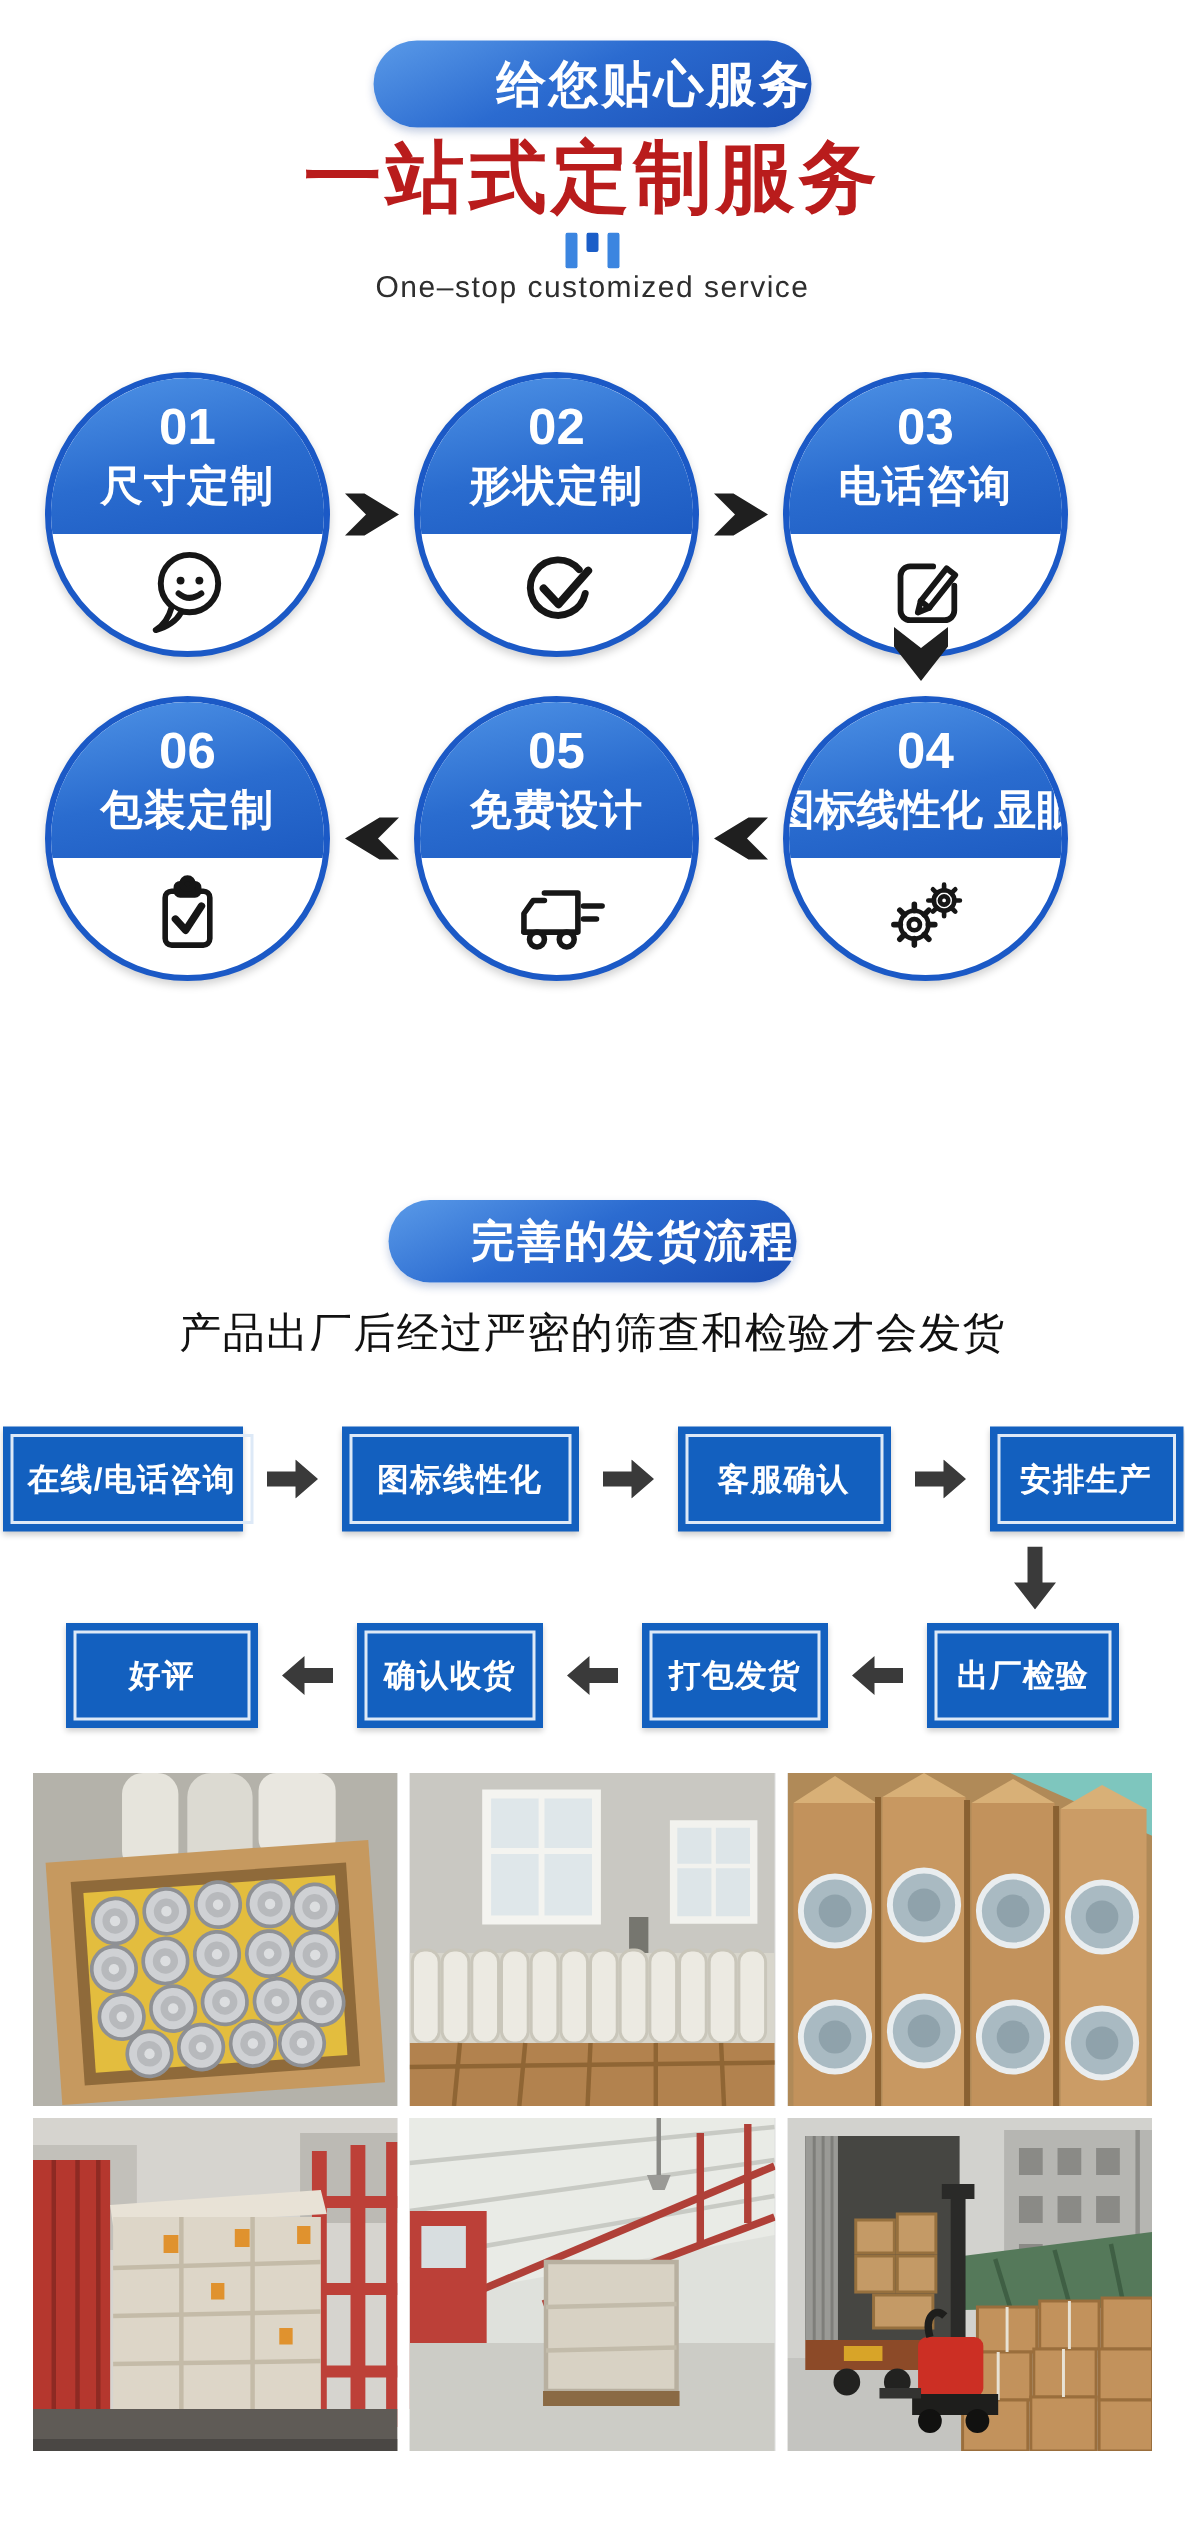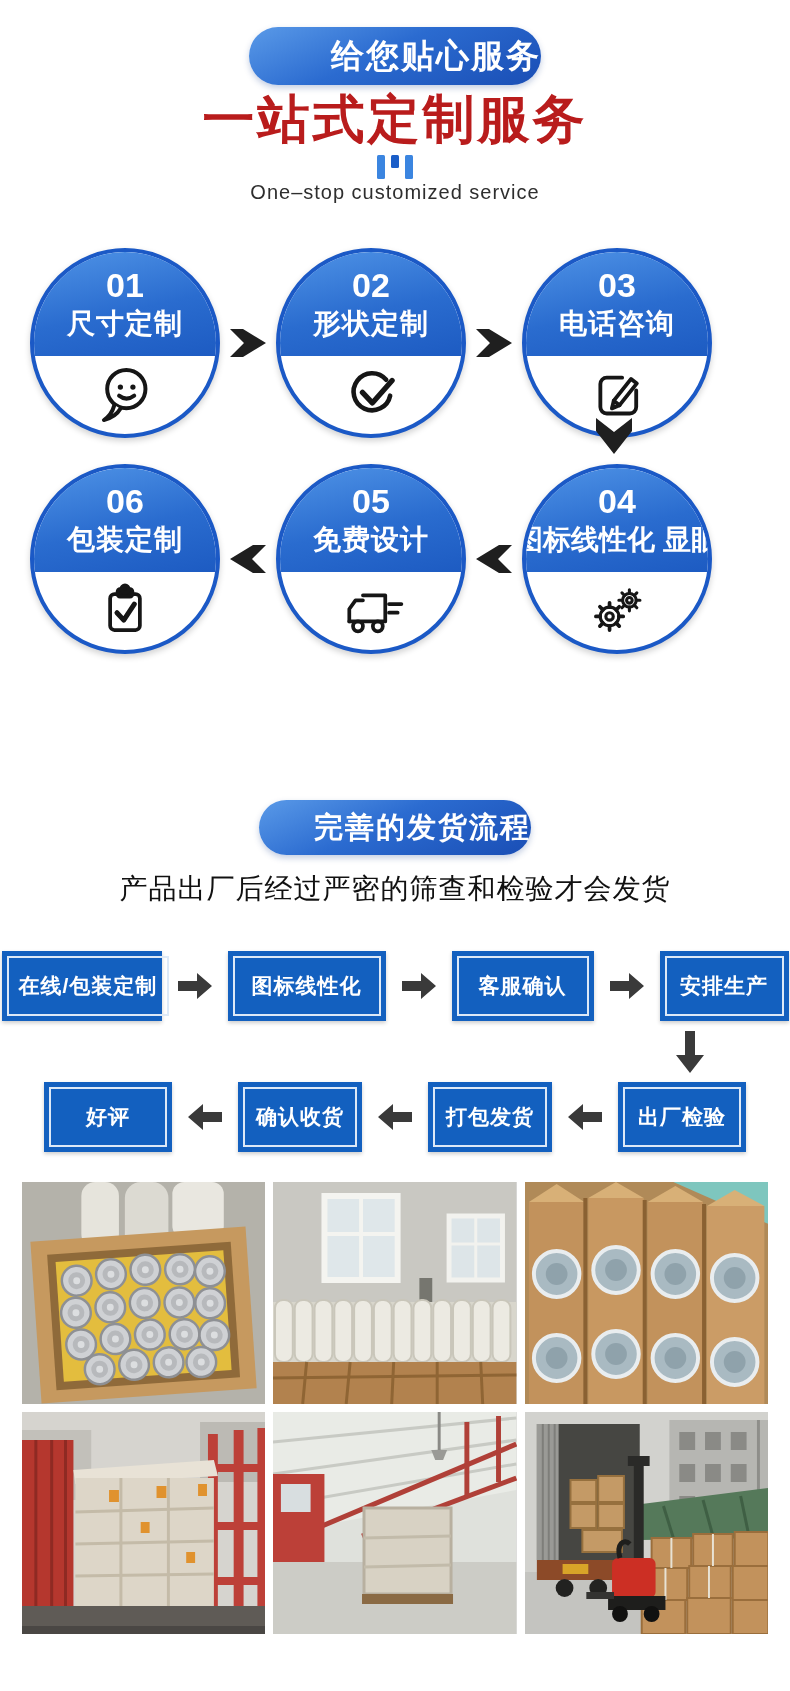--- a/index.html
+++ b/index.html
@@ -185,21 +185,21 @@
   </div>
 
   <div class="pill pill-2">
     <span>完善的发货流程</span>
   </div>
 
   <div class="flow-desc">产品出厂后经过严密的筛查和检验才会发货</div>
 
   <div class="flow-row">
     <div class="fbox w-a">
-      <div class="fbox-inner">在线/包装定制</div>
+      <div class="fbox-inner">在线/电话咨询</div>
     </div>
     <svg width="34" height="26" viewBox="0 0 34 26">
       <polygon points="0,8 19,8 19,0 34,13 19,26 19,18 0,18" fill="#3a3a3a"></polygon>
     </svg>
     <div class="fbox w-b">
       <div class="fbox-inner">图标线性化</div>
     </div>
     <svg width="34" height="26" viewBox="0 0 34 26">
       <polygon points="0,8 19,8 19,0 34,13 19,26 19,18 0,18" fill="#3a3a3a"></polygon>
     </svg>

